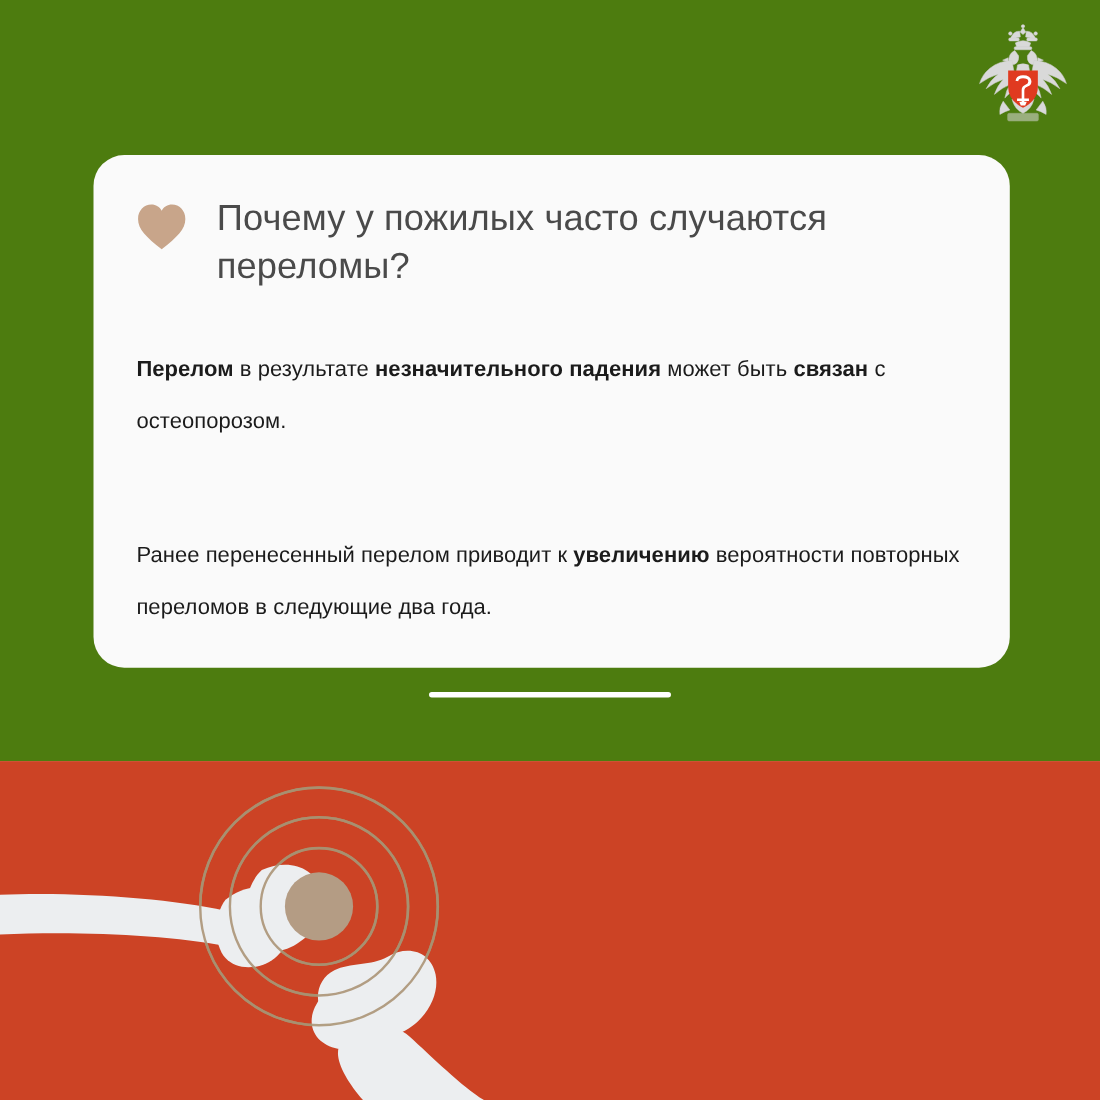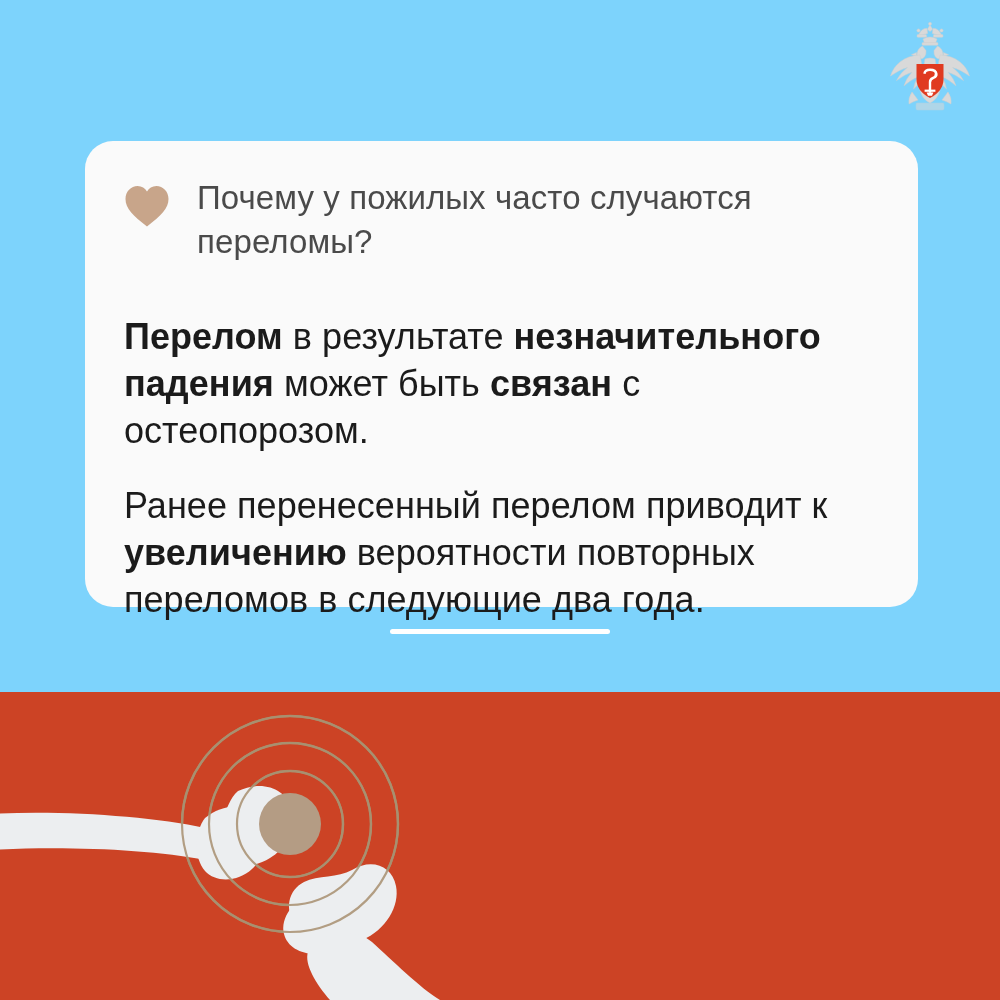--- a/index.html
+++ b/index.html
@@ -17,21 +17,21 @@
     position: relative;
     -webkit-font-smoothing: antialiased;
   }
 
   
   #top-area {
     position: absolute;
     left: 0; top: 0;
     width: 1000px;
     height: 692px;
-    background: #7dd3fc;
+    background: #4d7c0f;
   }
 
   
   #emblem {
     position: absolute;
     left: 882px;
     top: 22px;
     width: 96px;
     height: 92px;
   }
@@ -74,21 +74,21 @@
     color: #4a4a4a;
     letter-spacing: 0.1px;
     max-width: 680px;
   }
 
   
   .para {
     position: absolute;
     left: 39px;
     right: 36px;
-    font-size: 36px;
+    font-size: 20px;
     line-height: 47px;
     color: #1b1b1b;
     letter-spacing: 0.05px;
   }
   .para b { font-weight: 700; }
 
   #para-1 { top: 172px; }
   #para-2 { top: 297px; }
 
   

